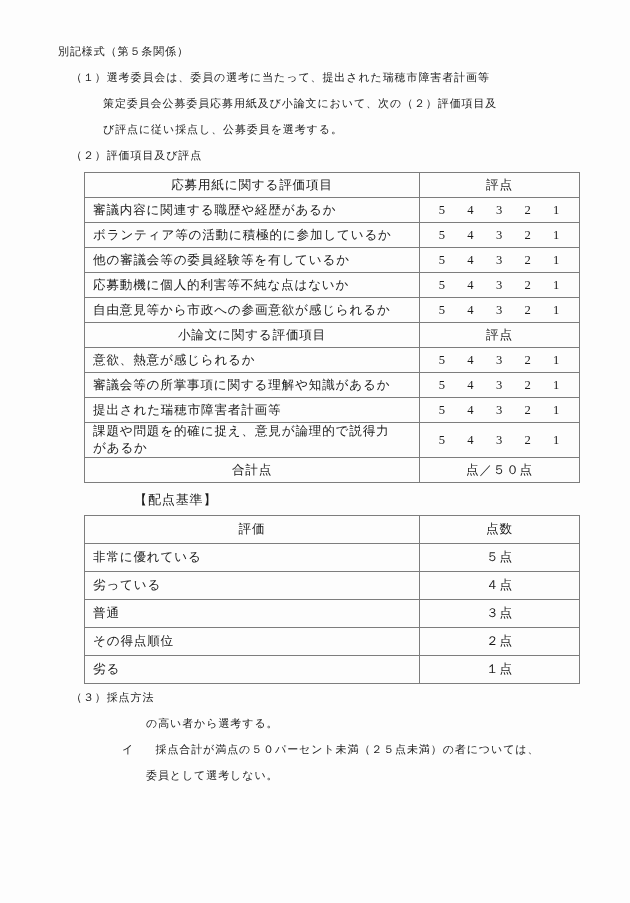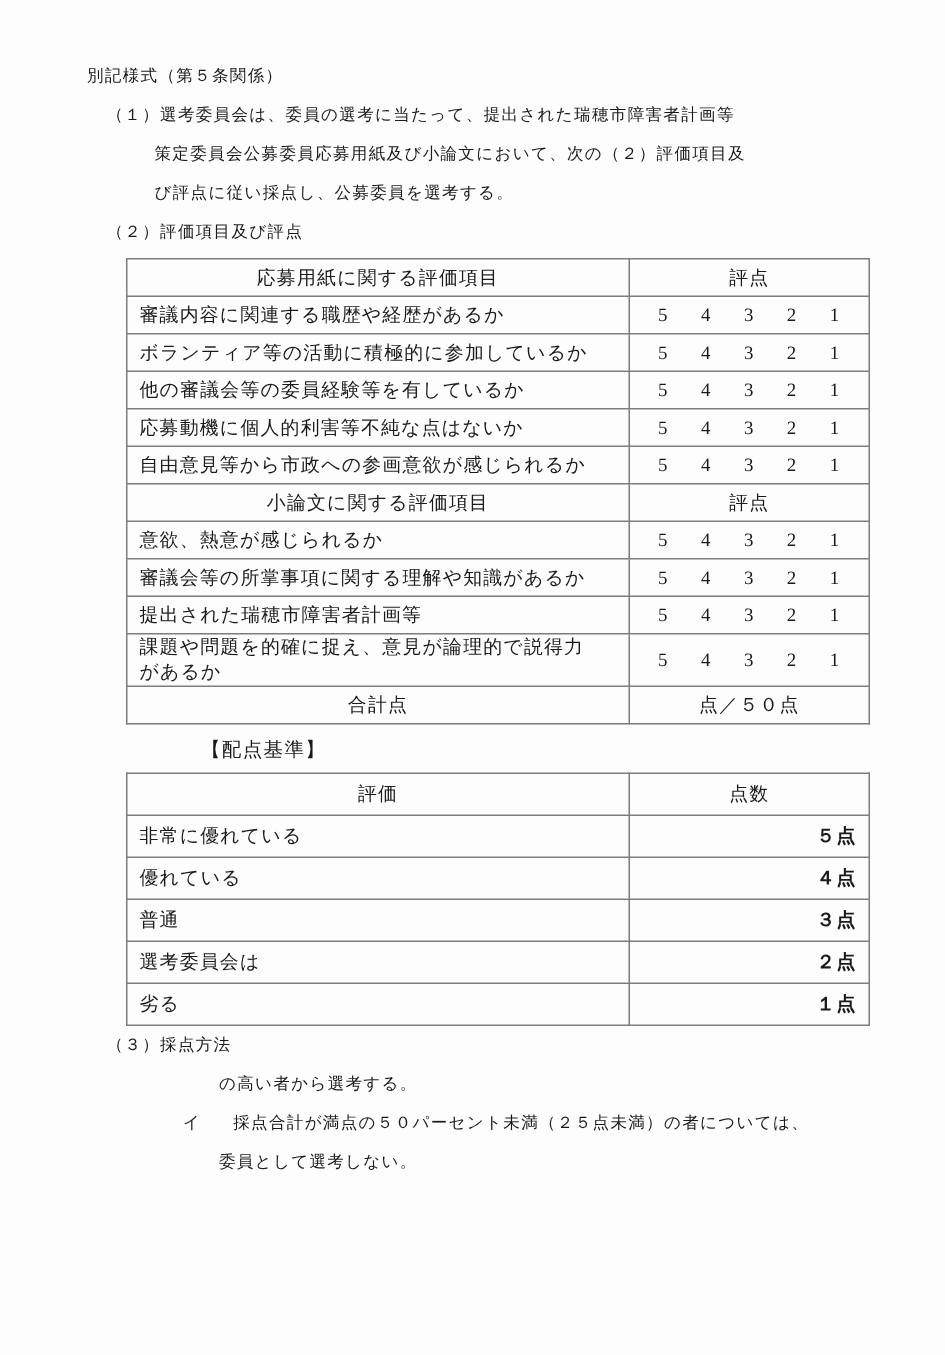--- a/index.html
+++ b/index.html
@@ -94,21 +94,21 @@
     text-align: center;
     letter-spacing: 2.2px;
   }
 
   
   .tbl2 { margin-top: 6px; }
   .tbl2 td {
     height: 28px;
   }
   .crit-eval { text-align: left; }
-  .crit-pts  { text-align: right; letter-spacing: 1.6px; font-weight: bold; }
+  .crit-pts  { text-align: center; letter-spacing: 1.6px; }
   .crit-head td { text-align: center; }
 
   .label-line {
     font-size: 13px;
     letter-spacing: 0.9px;
     margin-left: 76px;
     margin-top: 8px;
     margin-bottom: 3px;
   }
   .gap-xs { height: 4px; }
@@ -281,29 +281,29 @@
     <tbody>
       <tr class="crit-head">
         <td>評価</td>
         <td>点数</td>
       </tr>
       <tr>
         <td class="crit-eval">非常に優れている</td>
         <td class="crit-pts">５点</td>
       </tr>
       <tr>
-        <td class="crit-eval">優れている</td>
+        <td class="crit-eval">劣っている</td>
         <td class="crit-pts">４点</td>
       </tr>
       <tr>
         <td class="crit-eval">普通</td>
         <td class="crit-pts">３点</td>
       </tr>
       <tr>
-        <td class="crit-eval">選考委員会は</td>
+        <td class="crit-eval">その得点順位</td>
         <td class="crit-pts">２点</td>
       </tr>
       <tr>
         <td class="crit-eval">劣る</td>
         <td class="crit-pts">１点</td>
       </tr>
     </tbody>
   </table>
 
   <div class="line ind2">（３）採点方法</div>

